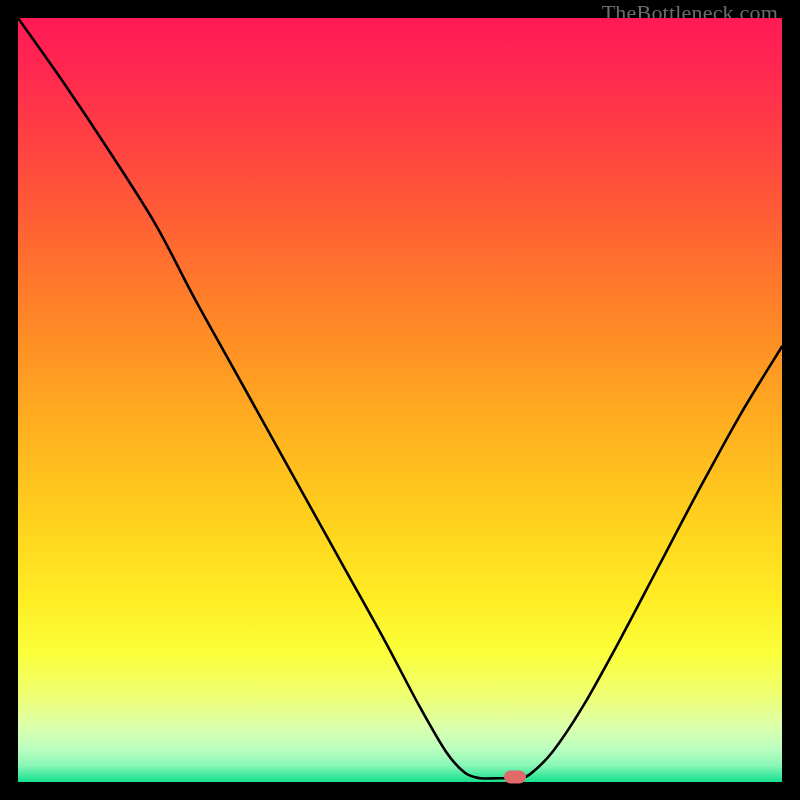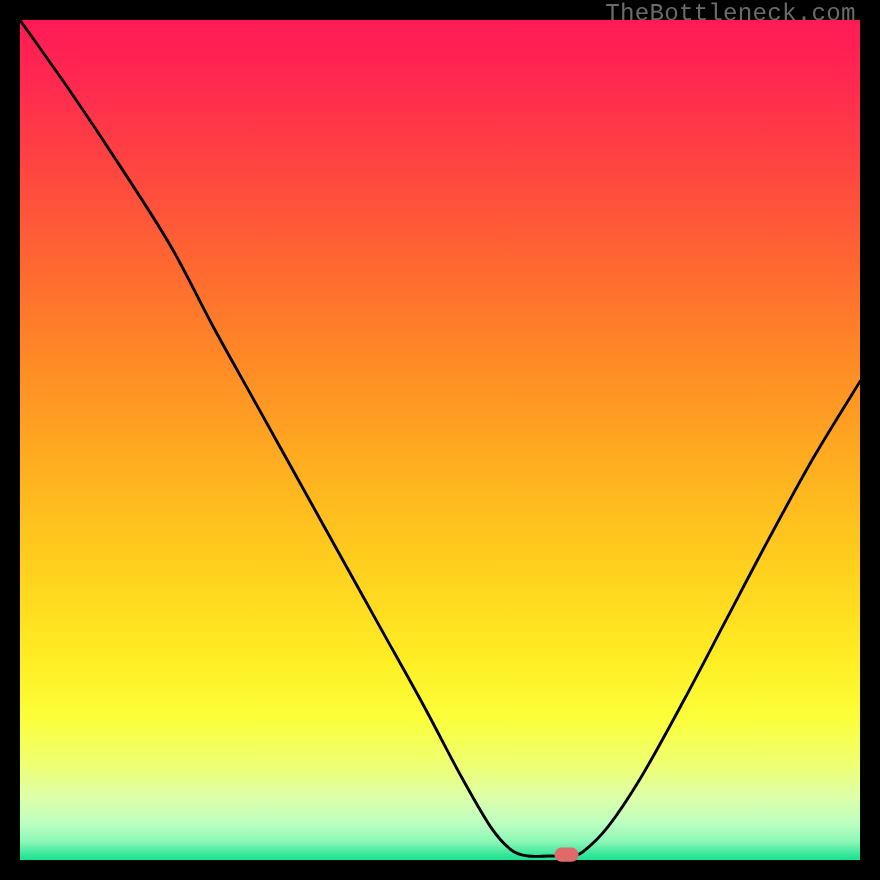--- a/index.html
+++ b/index.html
@@ -26,21 +26,21 @@
     height: 764px;
   }
   .gradient {
     position: absolute;
     inset: 0;
   }
   .watermark {
     position: absolute;
     top: 0px;
     right: 22px;
-    font-family: Liberation Mono, monospace;
+    font-family: Liberation Serif, serif;
     font-size: 22px;
     color: #6b6b6b;
     letter-spacing: 0.2px;
   }
   svg.curve {
     position: absolute;
     inset: 0;
     width: 100%;
     height: 100%;
   }

